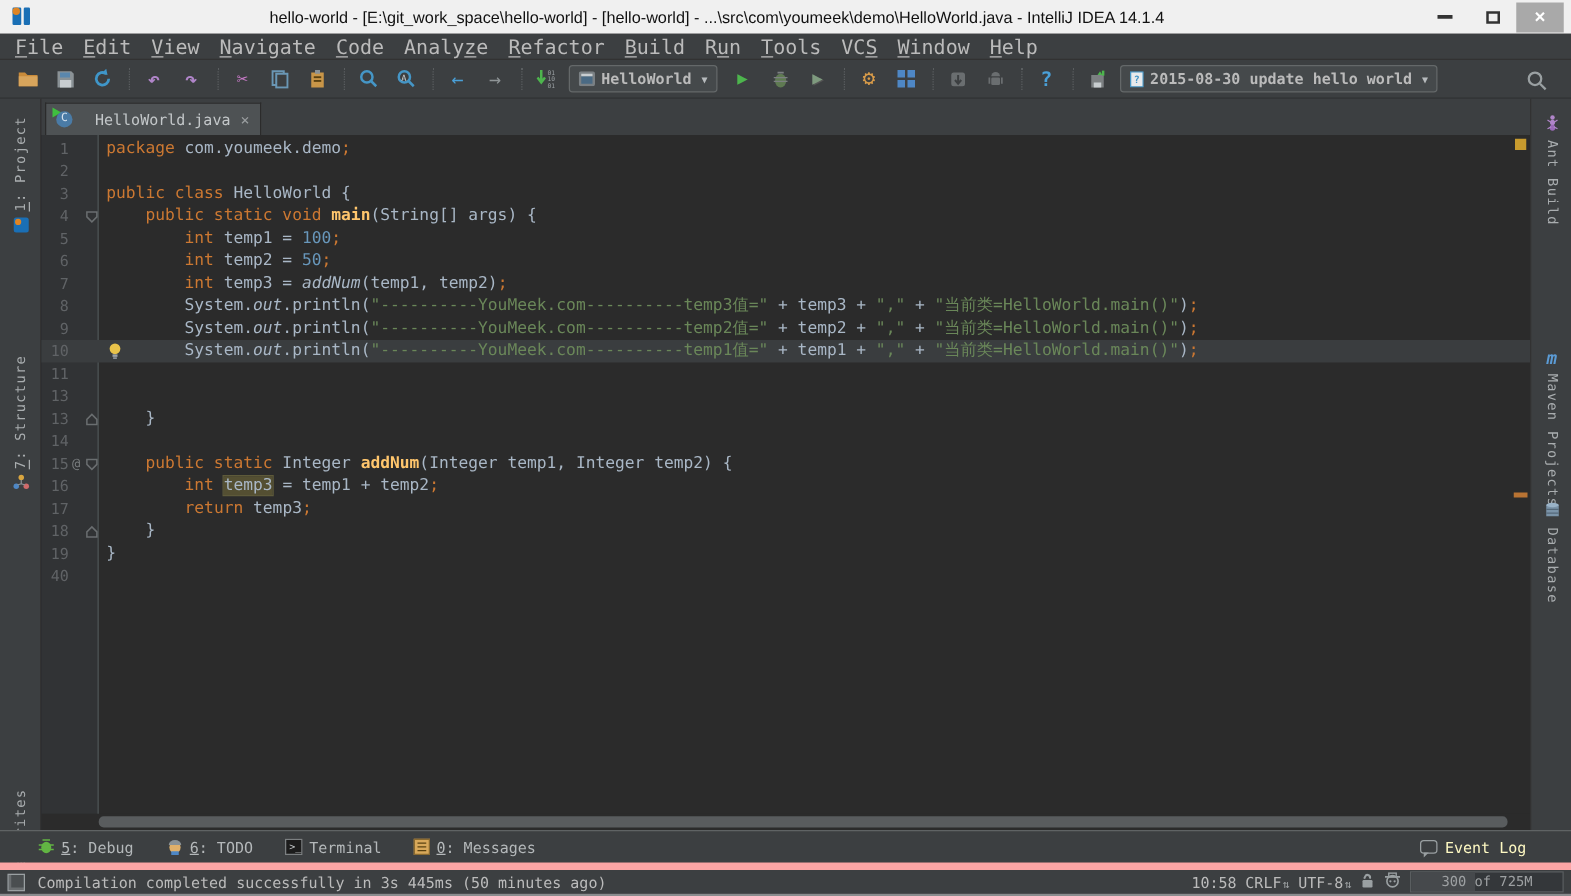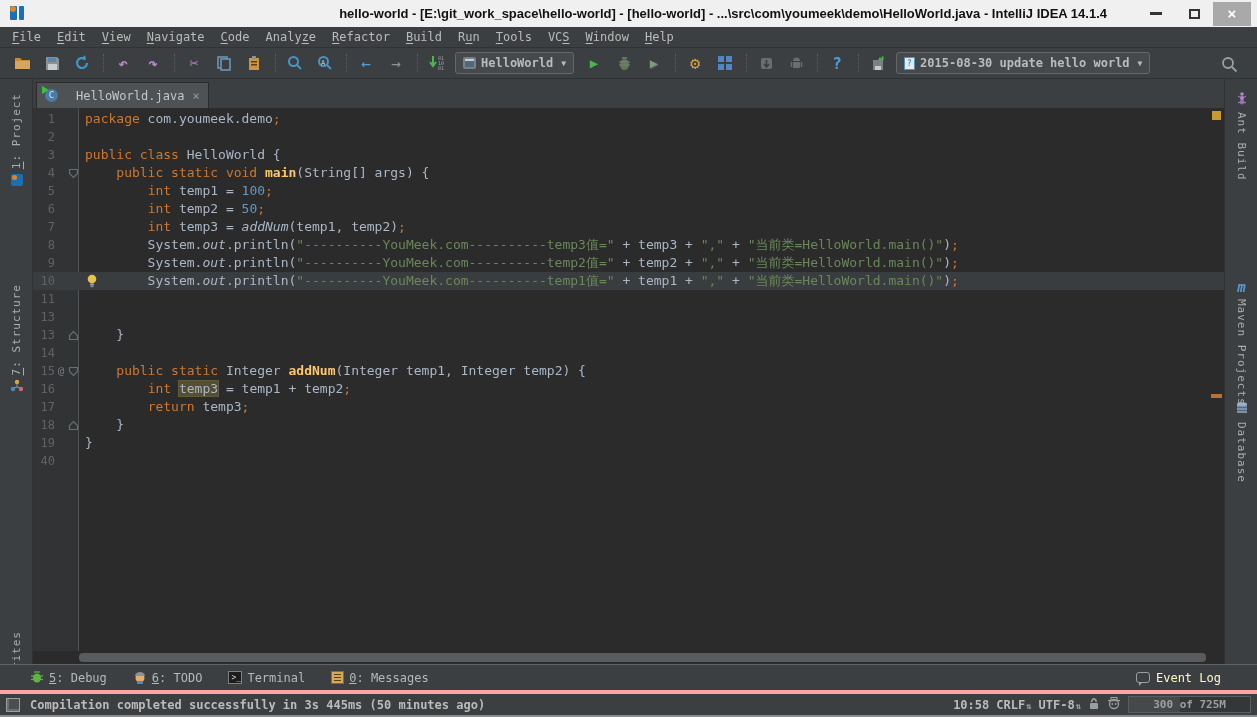--- a/index.html
+++ b/index.html
@@ -4,33 +4,33 @@
 <style>
   * { margin:0; padding:0; box-sizing:border-box; }
   html,body { width:1257px; height:717px; overflow:hidden; background:#2b2b2b;
               font-family:"DejaVu Sans Mono", monospace; }
   #window { position:absolute; inset:0; width:1257px; height:717px; background:#2b2b2b; }
 
   
   #titlebar { position:absolute; top:0; left:0; right:0; height:27px; background:#f0f0f0;
               display:flex; align-items:center; font-family:"Liberation Sans", sans-serif; }
   #app-logo { position:absolute; left:8px; top:3px; width:20px; height:20px; }
-  #title-text { flex:1; text-align:right; font-size:13px; color:#111; white-space:nowrap;
-                overflow:hidden; padding:0 150px 0 40px;font-weight:bold; }
+  #title-text { flex:1; text-align:center; font-size:13px; color:#111; white-space:nowrap;
+                overflow:hidden; padding:0 150px 0 40px; }
   #win-controls { position:absolute; right:6px; top:0; height:27px; display:flex; align-items:center; }
   .winbtn { width:38px; height:24px; display:flex; align-items:center; justify-content:center;
             color:#222; font-size:13px; }
   .winbtn .bar { width:12px; height:3px; background:#333; }
   .winbtn .box { width:11px; height:10px; border:2px solid #333; }
   #close-btn { background:#a9a9a9; color:#fff; font-size:15px; font-weight:bold; }
 
   
   #menubar { position:absolute; top:27px; left:0; right:0; height:21px; background:#3c3f41;
              border-bottom:1px solid #323232; display:flex; align-items:center; padding-left:4px; }
-  .menu-item { color:#bbbbbb; font-size:12px; padding:2px 8px; cursor:default; }
+  .menu-item { color:#bbbbbb; font-size:16px; padding:2px 8px; cursor:default; }
   .menu-item u { text-underline-offset:2px; }
 
   
   #toolbar { position:absolute; top:48px; left:0; right:0; height:31px; background:#3c3f41;
              border-bottom:1px solid #2f3233; display:flex; align-items:center; padding-left:10px; }
   .tbi { width:24px; height:22px; display:flex; align-items:center; justify-content:center;
          margin-right:6px; font-size:15px; }
   .tb-sep { width:1px; height:18px; border-left:1px dotted #5a5e60; margin:0 7px 0 3px; }
   .glyph-undo,.glyph-redo { color:#b085c9; font-size:16px; font-weight:bold; }
   .glyph-cut { color:#c77ac7; font-size:15px; }
@@ -110,22 +110,22 @@
   #toolwindow-bar { position:absolute; left:0; right:0; top:664px; height:26px; background:#3c3f41;
                     border-top:1px solid #5f6364; display:flex; align-items:center; padding-left:30px; }
   .tw-item { display:flex; align-items:center; color:#b4b8ba; font-size:12px; margin-right:26px; }
   .tw-item .ic { margin-right:5px; display:flex; }
   #event-log { position:absolute; right:36px; display:flex; align-items:center; color:#fef9c3;
                font-size:12px; }
   #event-log .ic { margin-right:6px; }
 
   
   #statusbar { position:absolute; left:0; right:0; top:690px; height:25px; background:#3c3f41;
-               border-top:4px solid #fca5a5; display:flex; align-items:center; color:#bbbbbb;
-               font-size:12px;font-weight:bold; }
+               border-top:6px solid #fca5a5; display:flex; align-items:center; color:#bbbbbb;
+               font-size:12px; }
   #tw-switcher { margin:0 10px 0 6px; }
   #status-right { position:absolute; right:6px; display:flex; align-items:center; gap:7px; }
   #memory-pill { background:#34373a; border:1px solid #5a5e60; padding:1px 24px; color:#9da0a2;
                  font-size:11px; position:relative; }
   #memory-pill .used { position:absolute; left:0; top:0; bottom:0; width:42%; background:#46494c; }
   #memory-pill span { position:relative; }
 
   #bottom-edge { position:absolute; left:0; right:0; bottom:0; height:2px; background:#8a8c8e; }
 
   .term-ic { width:14px; height:13px; background:#1c1c1c; border:1px solid #7c8082; color:#cfd3d5;

